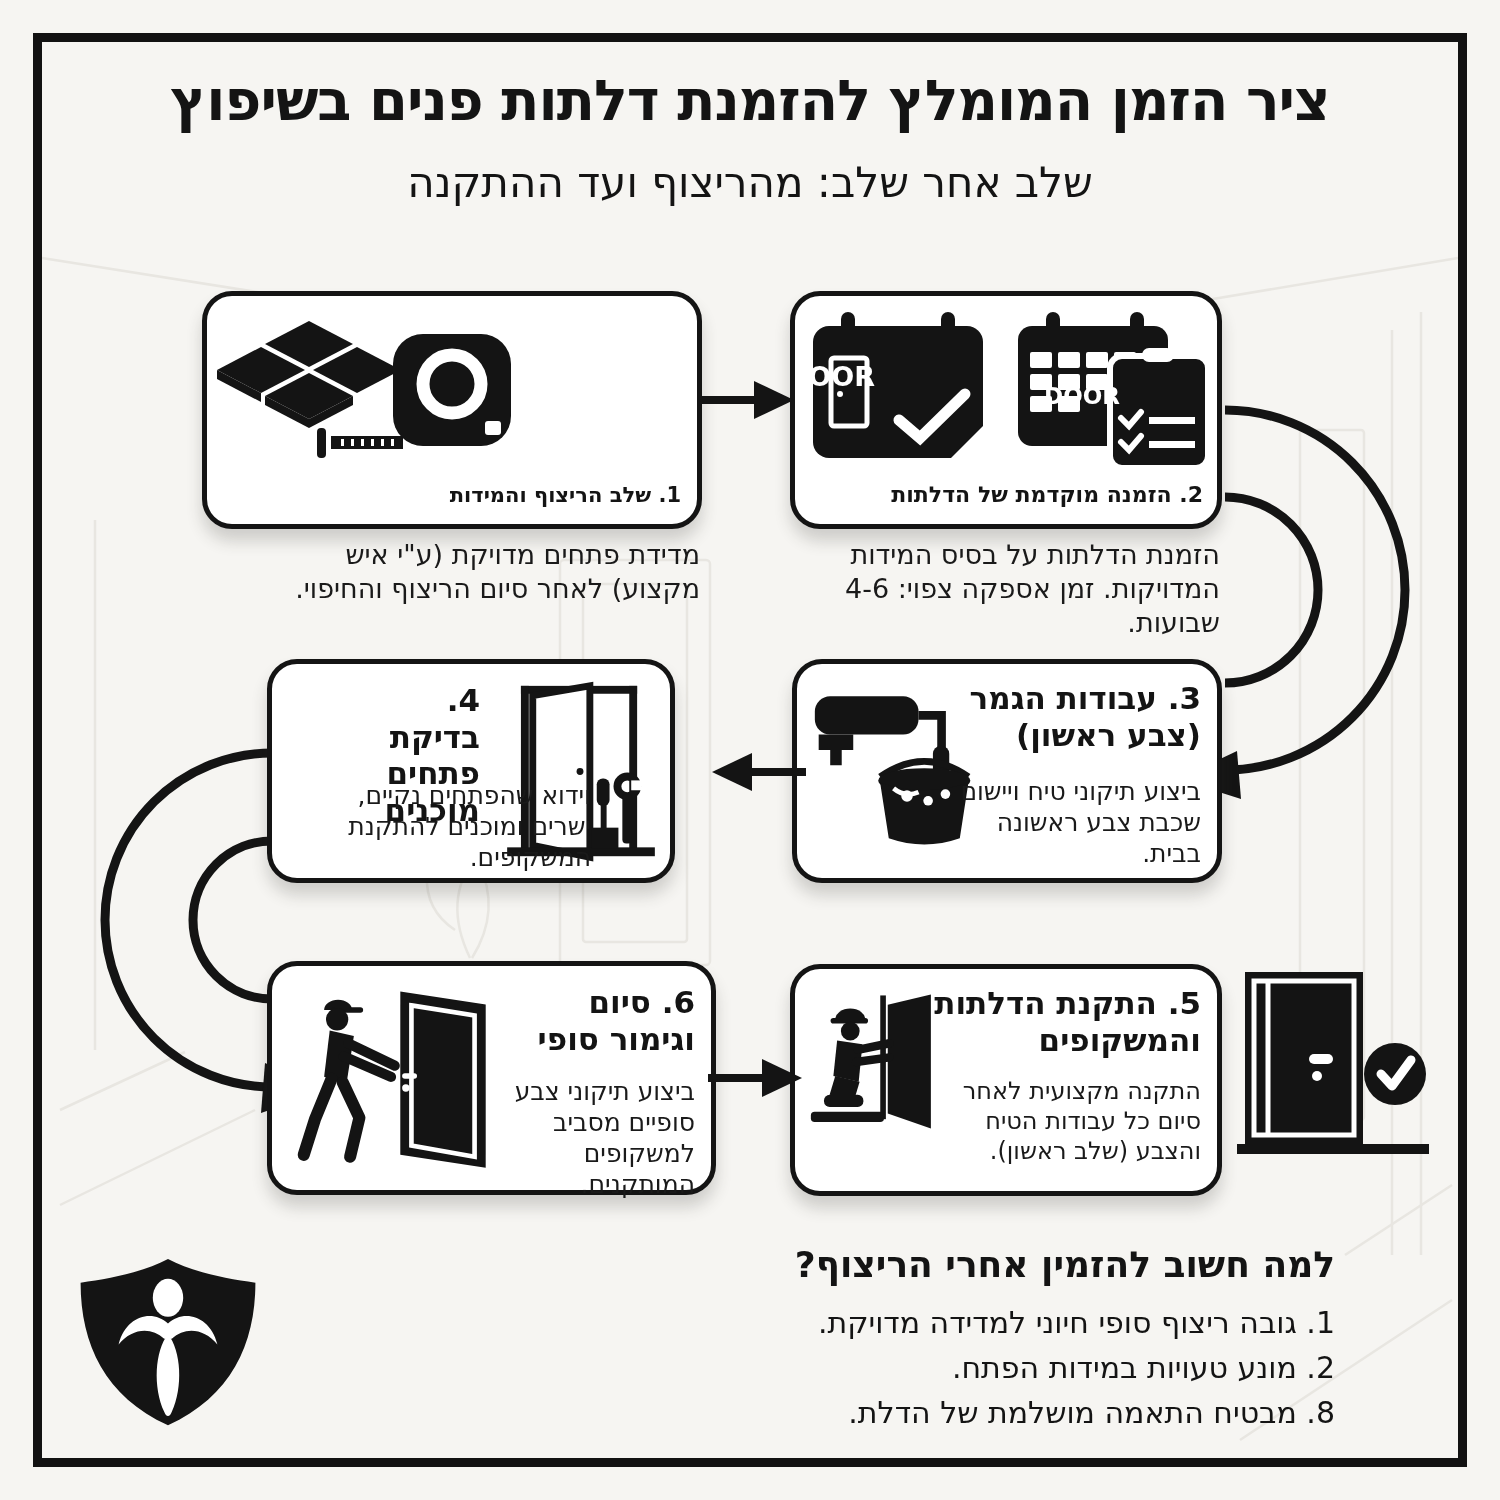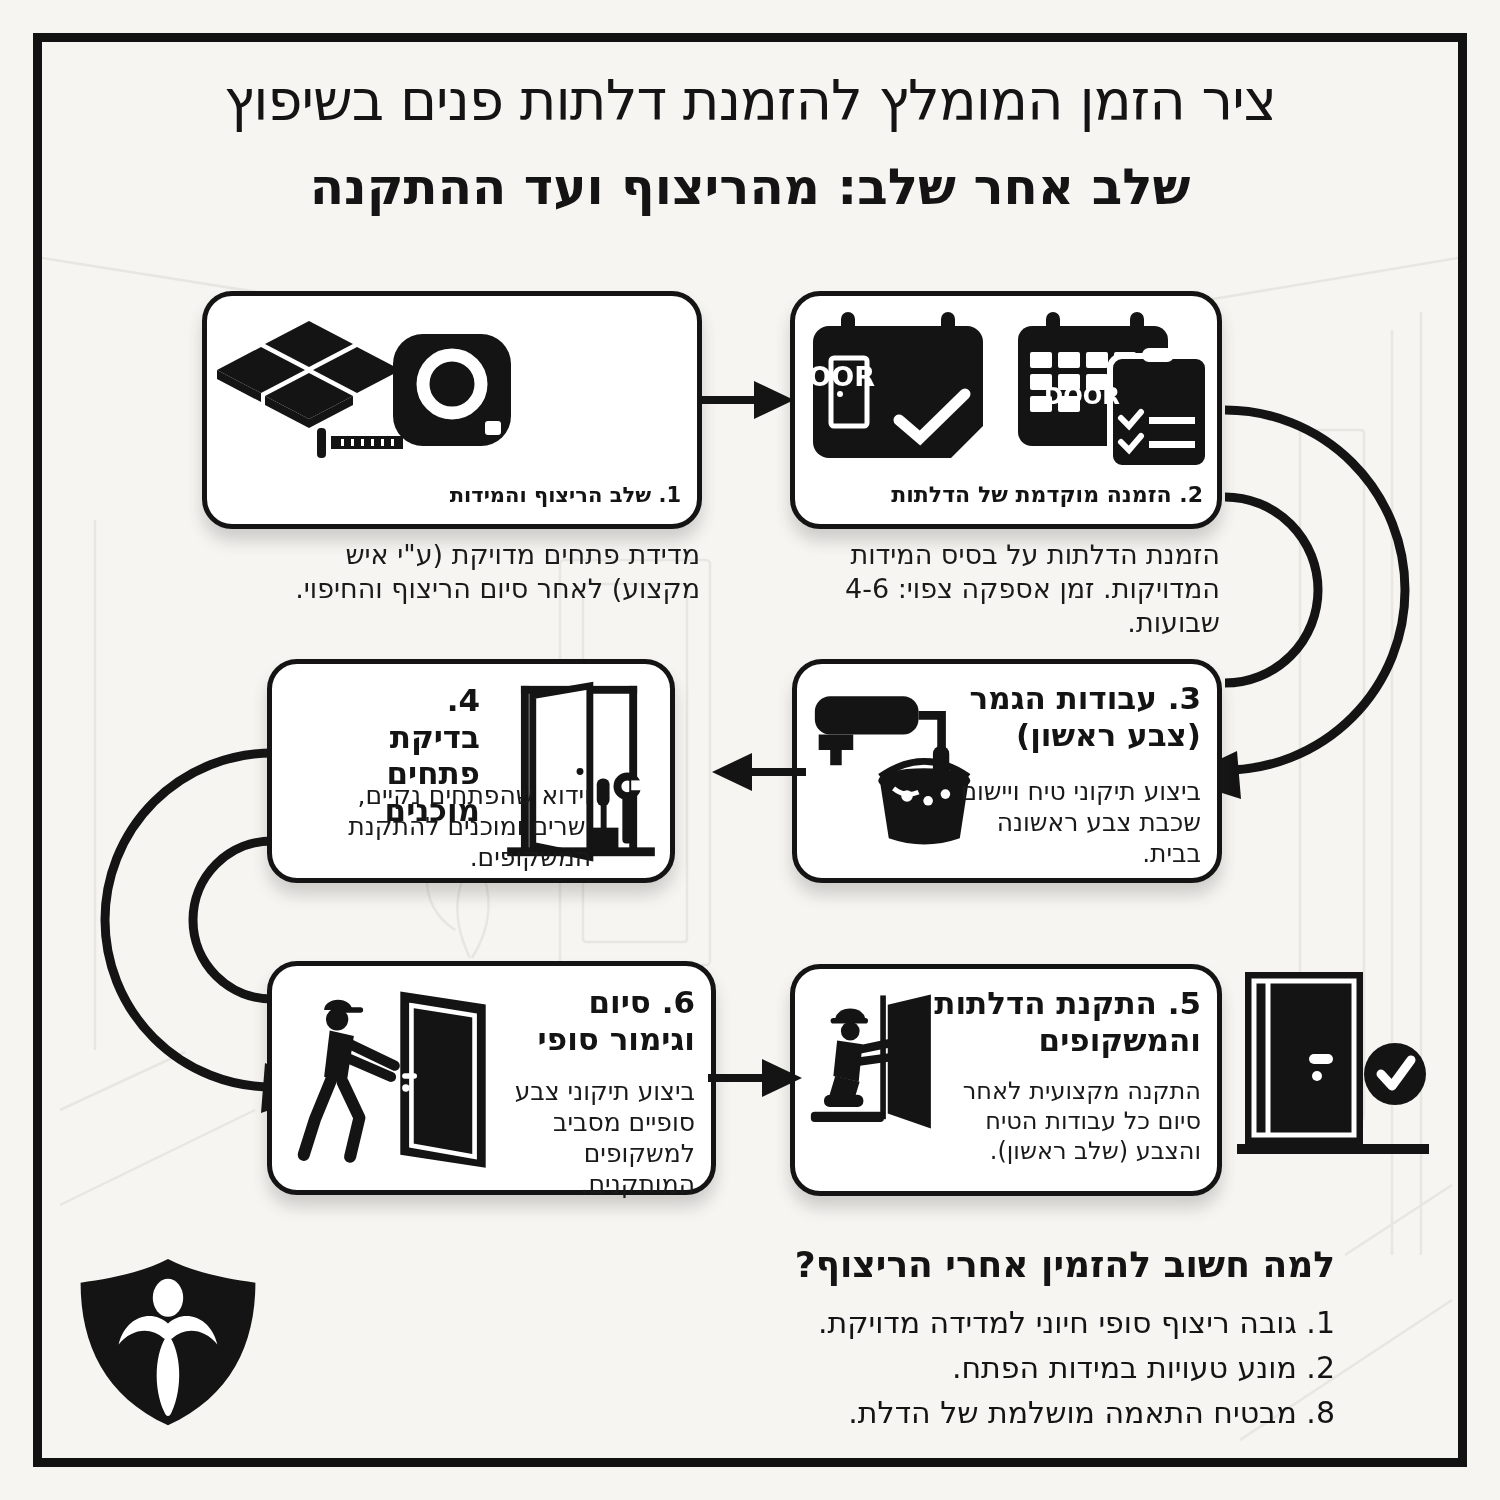--- a/index.html
+++ b/index.html
@@ -10,25 +10,25 @@
   }
   .layer{position:absolute;left:0;top:0;}
   
   .frame{
     position:absolute;left:33px;top:33px;width:1434px;height:1434px;
     border:9px solid #121212;box-sizing:border-box;z-index:7;pointer-events:none;
   }
   
   .title{
     position:absolute;top:68px;left:60px;width:1380px;z-index:5;
-    text-align:center;font-size:56px;font-weight:normal;letter-spacing:-1px;direction:rtl;
+    text-align:center;font-size:56px;font-weight:bold;letter-spacing:-1px;direction:rtl;
   }
   .subtitle{
     position:absolute;top:158px;left:60px;width:1380px;z-index:5;
-    text-align:center;font-size:50px;font-weight:700;direction:rtl;
+    text-align:center;font-size:42px;font-weight:400;direction:rtl;
   }
   
   .step-box{
     position:absolute;background:#ffffff;border:5px solid #141414;border-radius:30px;
     box-shadow:0 12px 16px rgba(50,48,45,.20);box-sizing:border-box;z-index:2;
   }
   .box-title{
     position:absolute;font-weight:bold;direction:rtl;text-align:right;line-height:1.18;
   }
   .box-desc{

